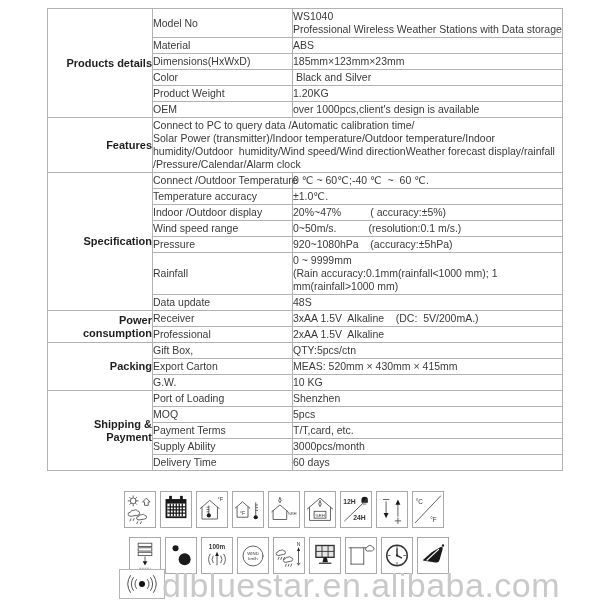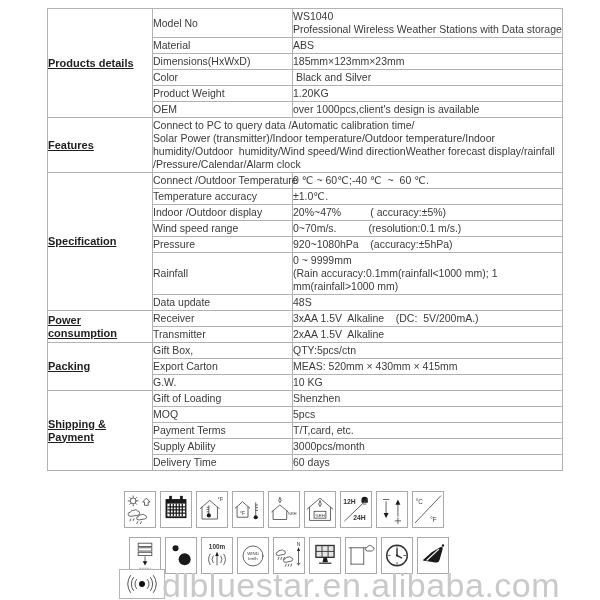--- a/index.html
+++ b/index.html
@@ -1,20 +1,20 @@
 <!DOCTYPE html>
 <html><head>
 <meta charset="utf-8">
 <style>
   html,body{margin:0;padding:0;width:600px;height:600px;background:#fff;overflow:hidden;
     font-family:"Liberation Sans","DejaVu Sans",sans-serif;}
   .spec-table{position:absolute;left:47px;top:8px;width:515px;border-collapse:collapse;table-layout:fixed;}
   .spec-table td{border:1px solid #b2b2b2;padding:1px 0;font-size:10.5px;line-height:13px;
     color:#3a3a3a;vertical-align:middle;white-space:pre-wrap;word-wrap:break-word;}
-  .spec-table td.sec{font-weight:bold;text-align:left;color:#1e1e1e;font-size:11px;white-space:normal;text-decoration:underline;}
+  .spec-table td.sec{font-weight:bold;text-align:right;color:#1e1e1e;font-size:11px;white-space:normal;}
   .spec-table td.attr{white-space:nowrap;overflow:visible;}
   .icon-row{position:absolute;display:flex;gap:4px;}
   #icon-row-1{left:124px;top:491px;}
   #icon-row-2{left:129px;top:537px;}
   .tile{width:32px;height:37px;box-sizing:border-box;border:1px solid #a9a9a9;background:#fff;
     display:flex;align-items:center;justify-content:center;}
   .tile svg{display:block;}
   svg text{font-family:"Liberation Sans","DejaVu Sans",sans-serif;fill:#333;}
   svg .ln{stroke:#555;stroke-width:1;fill:none;stroke-linecap:round;}
   svg .fl{fill:#1a1a1a;stroke:none;}
@@ -71,60 +71,60 @@
       <tr>
         <td class="attr">Temperature accuracy</td>
         <td class="val">±1.0℃.</td>
       </tr>
       <tr>
         <td class="attr">Indoor /Outdoor  display</td>
         <td class="val">20%~47%          ( accuracy:±5%)</td>
       </tr>
       <tr>
         <td class="attr">Wind speed range</td>
-        <td class="val">0~70m/s.           (resolution:0.1 m/s.)</td>
+        <td class="val">0~50m/s.           (resolution:0.1 m/s.)</td>
       </tr>
       <tr>
         <td class="attr">Pressure</td>
         <td class="val">920~1080hPa    (accuracy:±5hPa)</td>
       </tr>
       <tr>
         <td class="attr">Rainfall</td>
         <td class="val">0 ~ 9999mm
 (Rain accuracy:0.1mm(rainfall&lt;1000 mm); 1 mm(rainfall&gt;1000 mm)</td>
       </tr>
       <tr>
         <td class="attr">Data update</td>
         <td class="val">48S</td>
       </tr>
       <tr>
         <td class="sec" rowspan="2">Power consumption</td>
         <td class="attr">Receiver</td>
         <td class="val">3xAA 1.5V  Alkaline    (DC:  5V/200mA.)</td>
       </tr>
       <tr>
-        <td class="attr">Transmitter</td>
+        <td class="attr">Professional</td>
         <td class="val">2xAA 1.5V  Alkaline</td>
       </tr>
       <tr>
         <td class="sec" rowspan="3">Packing</td>
         <td class="attr">Gift Box,</td>
         <td class="val">QTY:5pcs/ctn</td>
       </tr>
       <tr>
         <td class="attr">Export Carton</td>
         <td class="val">MEAS: 520mm × 430mm × 415mm</td>
       </tr>
       <tr>
         <td class="attr">G.W.</td>
         <td class="val">10 KG</td>
       </tr>
       <tr>
         <td class="sec" rowspan="5">Shipping &amp; Payment</td>
-        <td class="attr">Gift of Loading</td>
+        <td class="attr">Port of Loading</td>
         <td class="val">Shenzhen</td>
       </tr>
       <tr>
         <td class="attr">MOQ</td>
         <td class="val">5pcs</td>
       </tr>
       <tr>
         <td class="attr">Payment Terms</td>
         <td class="val">T/T,card, etc.</td>
       </tr>

